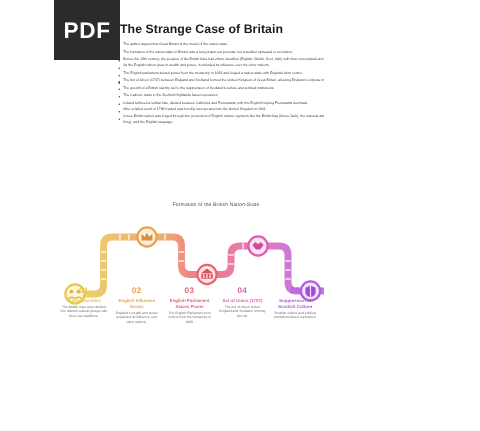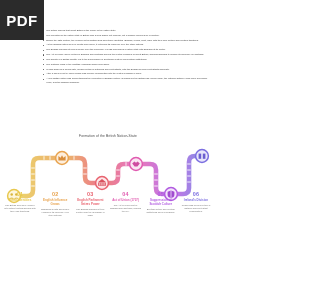--- a/index.html
+++ b/index.html
@@ -1,21 +1,21 @@
 <!DOCTYPE html>
 <html><head>
 <meta charset="utf-8">
 <style>
   html,body{margin:0;padding:0;}
   body{
     width:216px;height:287px;overflow:hidden;background:#ffffff;
     font-family:"Liberation Sans",sans-serif;color:#1a1a1a;
     -webkit-font-smoothing:antialiased;
   }
-  .page{position:relative;width:216px;height:285px;background:#fff;}
+  .page{position:relative;width:216px;height:285px;background:#fff;margin-left:36px;}
 
   
   .pdf-badge{
     position:absolute;left:0;top:0;width:44px;height:40px;
     background:#2b2b2b;display:flex;align-items:center;justify-content:center;z-index:5;
   }
   .pdf-badge span{
     color:#fff;font-size:15px;font-weight:bold;letter-spacing:.5px;
     font-family:"Liberation Sans",sans-serif;
   }
@@ -68,20 +68,21 @@
 </style>
 </head>
 <body>
 
 <div class="page">
 
   <div class="pdf-badge">
     <span>PDF</span>
   </div>
 
+  <div class="doc-title">The Strange Case of Britain</div>
 
   <ul class="body-list">
       <li>The author argues that Great Britain is the model of the nation-state.</li>
       <li>The formation of the nation-state in Britain was a long-drawn-out process, not a sudden upheaval or revolution.</li>
       <li>Before the 18th century, the peoples of the British Isles had ethnic identities (English, Welsh, Scot, Irish) with their own cultural and political traditions.</li>
       <li>As the English nation grew in wealth and power, it extended its influence over the other nations.</li>
       <li>The English parliament seized power from the monarchy in 1688 and forged a nation-state with England at its centre.</li>
       <li>The Act of Union (1707) between England and Scotland formed the United Kingdom of Great Britain, allowing England to impose its influence on Scotland.</li>
       <li>The growth of a British identity led to the suppression of Scotland's culture and political institutions.</li>
       <li>The Catholic clans in the Scottish Highlands faced repression.</li>

